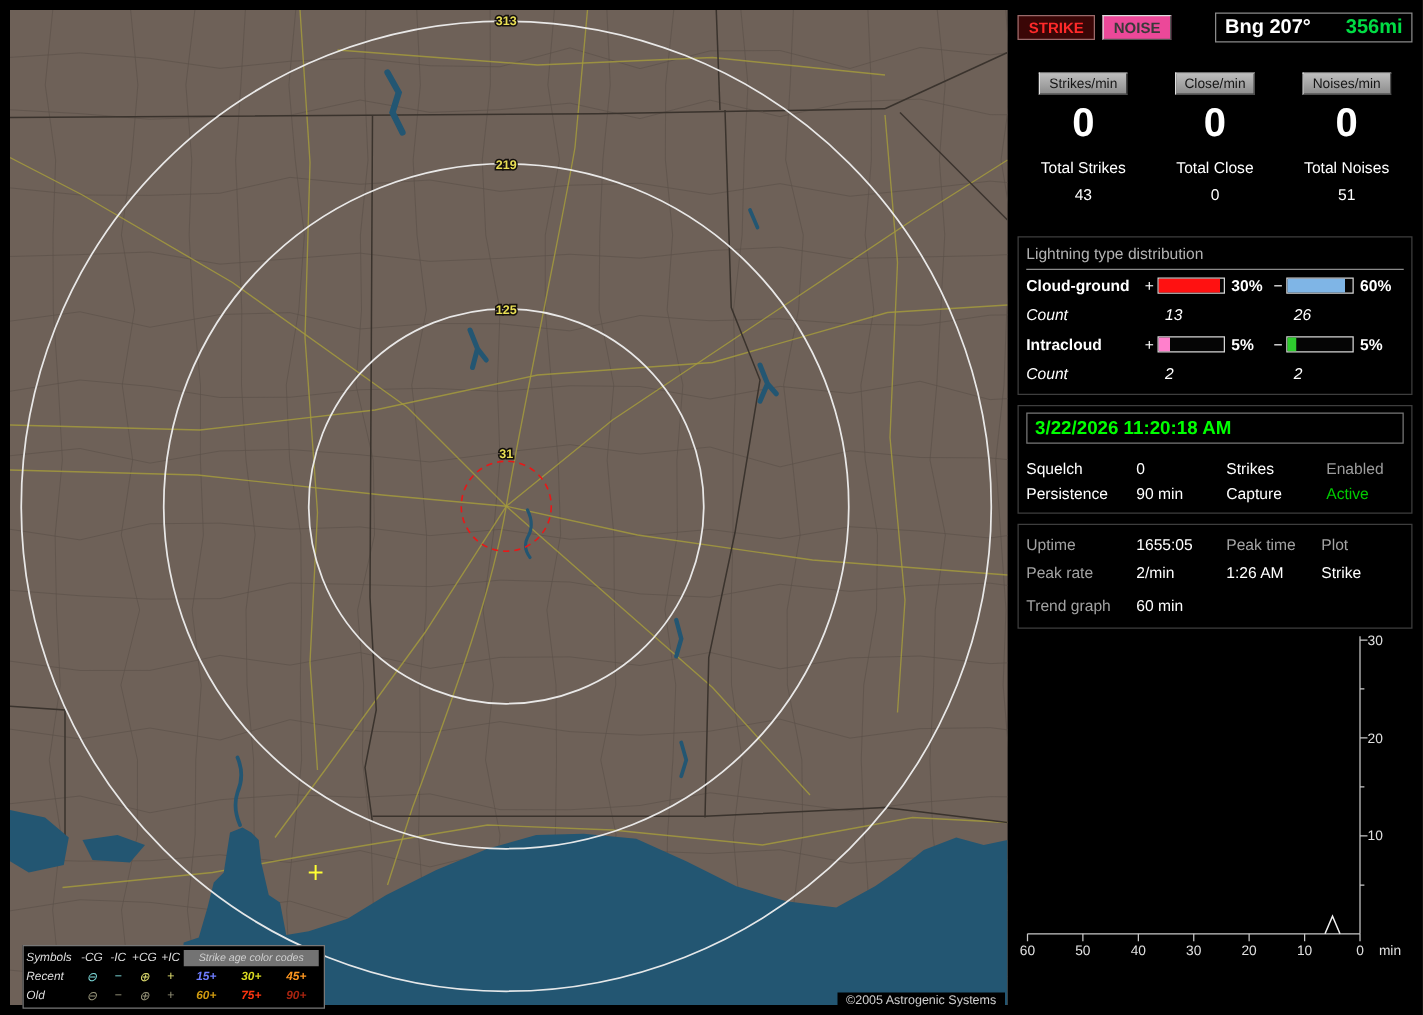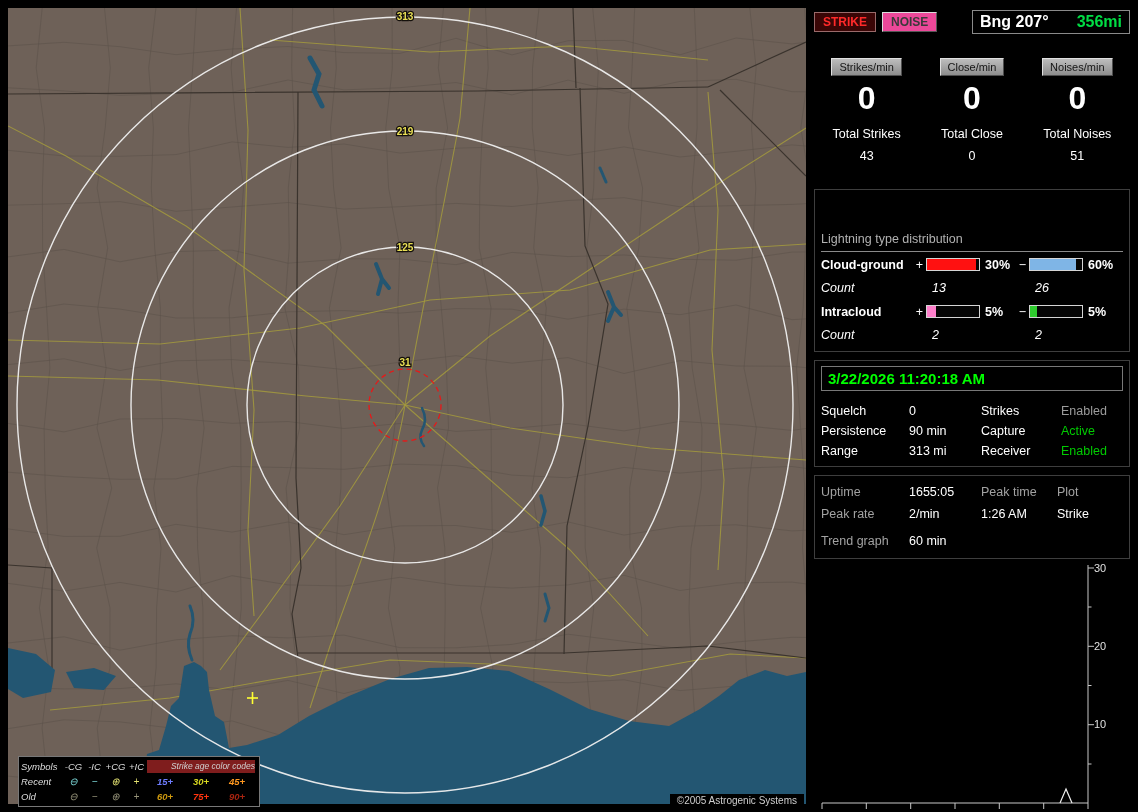--- a/index.html
+++ b/index.html
@@ -20,22 +20,22 @@
               paint-order:stroke;text-anchor:middle;font-family:"Liberation Sans",sans-serif;}
   .strike-mark line{stroke:#ffff33;stroke-width:1.6;}
 
   .copyright{position:absolute;right:2px;top:786px;background:#000;color:#cfcfcf;
              font-size:10px;padding:1px 7px;white-space:nowrap;}
 
   .legend{position:absolute;left:10px;top:748px;width:236px;background:#000;border:1px solid #787878;
           padding:2px;display:grid;grid-template-columns:42px 21px 21px 21px 21px 36px 36px 36px;
           grid-auto-rows:15px;font-size:9.5px;color:#ddd;align-items:center;font-style:italic;}
   .legend .c{text-align:center;}
-  .legend .hdr-age{grid-column:6/span 3;background:#7f1d1d;color:#cfcfcf;font-size:8.5px;
-                   text-align:right;line-height:13px;}
+  .legend .hdr-age{grid-column:6/span 3;background:#737373;color:#cfcfcf;font-size:8.5px;
+                   text-align:center;line-height:13px;}
   .legend .sym{font-size:10px;text-align:center;}
   .legend .age{font-weight:bold;text-align:center;}
 
   
   .panel{position:absolute;left:814px;top:8px;width:316px;height:798px;color:#fff;font-size:12.5px;}
   .topbar{display:flex;align-items:center;height:28px;}
   .btn{font-weight:bold;font-size:12px;padding:2px 8px;cursor:pointer;font-family:"Liberation Sans",sans-serif;}
   .btn-strike{background:#3a0606;color:#ff2a2a;border:1px solid #996a6a;margin-right:6px;}
   .btn-noise{background:#ec4899;color:#3a3a3a;border:1px solid;border-color:#dcdcdc #565656 #565656 #dcdcdc;}
   .bng{margin-left:auto;width:142px;height:22px;border:1px solid #8a8a8a;display:flex;align-items:center;
@@ -45,21 +45,21 @@
   .ccol{flex:1;text-align:center;}
   .rate-btn{display:inline-block;background:linear-gradient(#bdbdbd,#8d8d8d);color:#151515;font-size:11px;
             padding:2px 7px;border:1px solid;border-color:#e0e0e0 #4e4e4e #4e4e4e #e0e0e0;
             font-family:"Liberation Sans",sans-serif;}
   .bigzero{font-size:32px;font-weight:bold;margin-top:4px;line-height:36px;}
   .tlabel{margin-top:11px;}
   .tvalue{margin-top:8px;}
 
   .section{border:1px solid #3e3e3e;background:#000;padding:5px 6px;}
   .sect-dist{margin-top:26px;}
-  .dist-title{color:#b2b2b2;border-bottom:1px solid #8a8a8a;padding:1px 0 5px;margin-top:36px;}
+  .dist-title{color:#b2b2b2;border-bottom:1px solid #8a8a8a;padding:1px 0 5px;}
   .drow{display:grid;grid-template-columns:92px 13px 54px 36px 13px 54px 1fr;align-items:center;height:25px;}
   .dname{font-weight:bold;}
   .sign{text-align:center;}
   .bar{height:11px;border:1px solid #d5d5d5;background:#050505;position:relative;}
   .bar .fill{position:absolute;left:0;top:0;bottom:0;}
   .pct{font-weight:bold;padding-left:5px;}
   .crow{display:grid;grid-template-columns:111px 103px 1fr;align-items:center;height:22px;font-style:italic;}
 
   .sect-set{margin-top:8px;}
   .datetime{border:1px solid #787878;padding:3px 6px;font-size:15px;font-weight:bold;margin-bottom:10px;}
@@ -289,26 +289,20 @@
         <div>0</div>
         <div>Strikes</div>
         <div style="color: rgb(156, 156, 156);">Enabled</div>
       </div>
       <div class="kvrow">
         <div>Persistence</div>
         <div>90 min</div>
         <div>Capture</div>
         <div style="color: rgb(0, 204, 0);">Active</div>
       </div>
-      <div class="kvrow">
-        <div>Range</div>
-        <div>313 mi</div>
-        <div>Receiver</div>
-        <div style="color: rgb(0, 204, 0);">Enabled</div>
-      </div>
     </div>
 
     <div class="section sect-stats">
       <div class="strow">
         <div class="lbl">Uptime</div>
         <div class="val">1655:05</div>
         <div class="lbl">Peak time</div>
         <div class="lbl">Plot</div>
       </div>
       <div class="strow">

